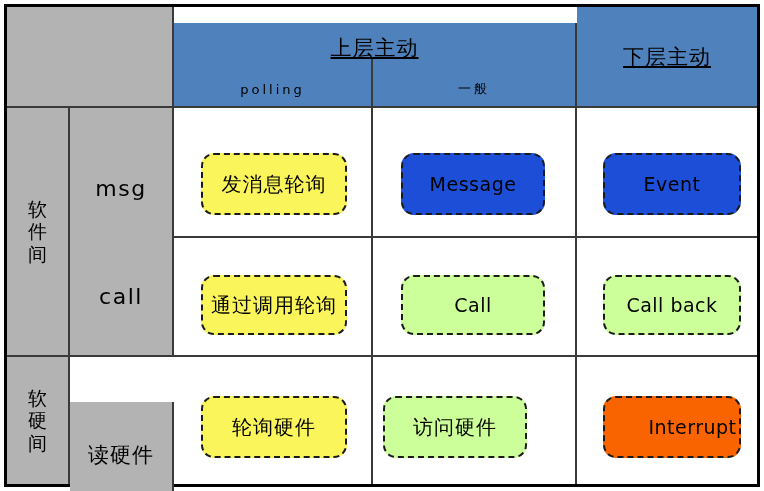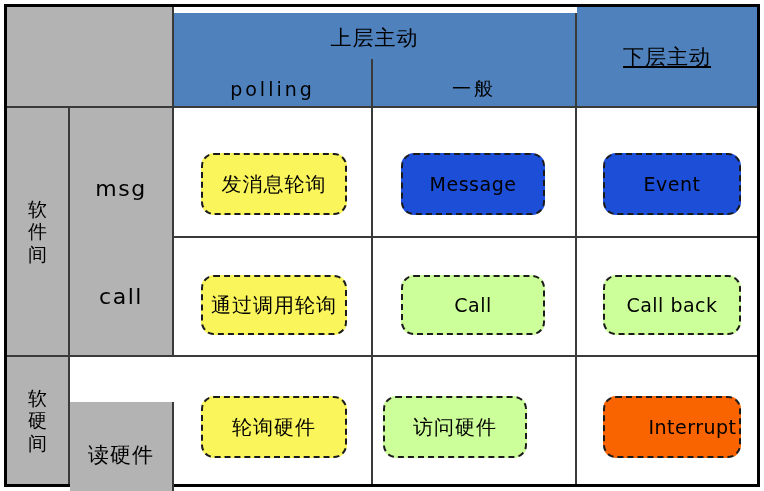--- a/index.html
+++ b/index.html
@@ -42,21 +42,21 @@
 
   
   .bd-r { border-right: 2px solid #3a3a3a; }
   .bd-b { border-bottom: 2px solid #3a3a3a; }
 
   .hdr-top-text {
     font-size: 21px;
     letter-spacing: 1px;
   }
   .hdr-sub-text {
-    font-size: 19px;
+    font-size: 13px;
     letter-spacing: 3px;
     margin-top: 13px;
   }
   .hdr-right-text {
     font-size: 21px;
     letter-spacing: 1px;
   }
 
   .rowlabel-v {
     font-size: 19px;
@@ -97,21 +97,21 @@
 </style>
 </head>
 <body>
 
 <div class="matrix">
 
   <div class="cell gray bd-r bd-b" style="left:0px; top:0px; width:167px; height:101px;">
     <span></span>
   </div>
 
-  <div class="cell blue bd-r bd-b" style="left:167px; top:6px; width:403px; height:52px;">
+  <div class="cell blue bd-r bd-b" style="left:167px; top:16px; width:403px; height:52px;text-decoration:underline;">
     <span class="hdr-top-text">上层主动</span>
   </div>
 
   <div class="cell blue bd-r bd-b" style="left:167px; top:52px; width:199px; height:49px;">
     <span class="hdr-sub-text">polling</span>
   </div>
 
   <div class="cell blue bd-r bd-b" style="left:366px; top:52px; width:204px; height:49px;">
     <span class="hdr-sub-text">一般</span>
   </div>

